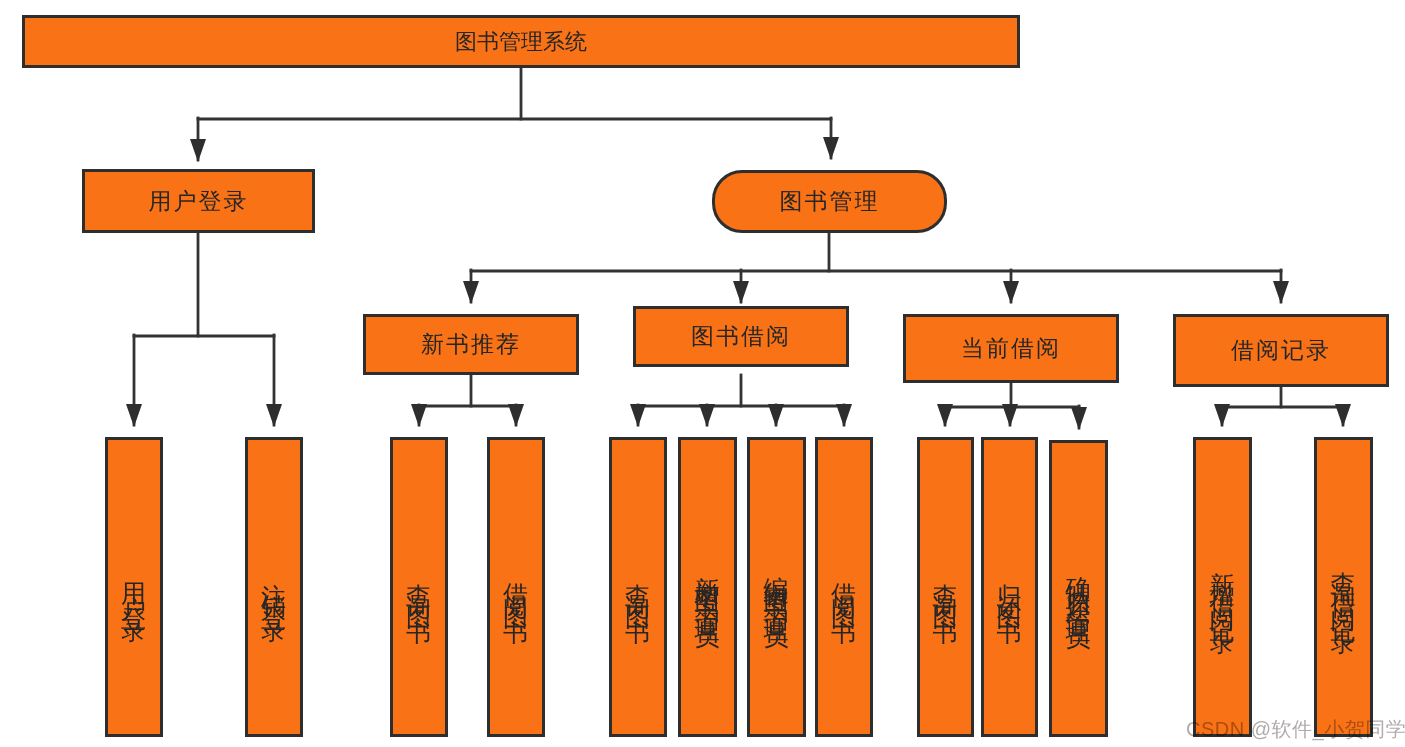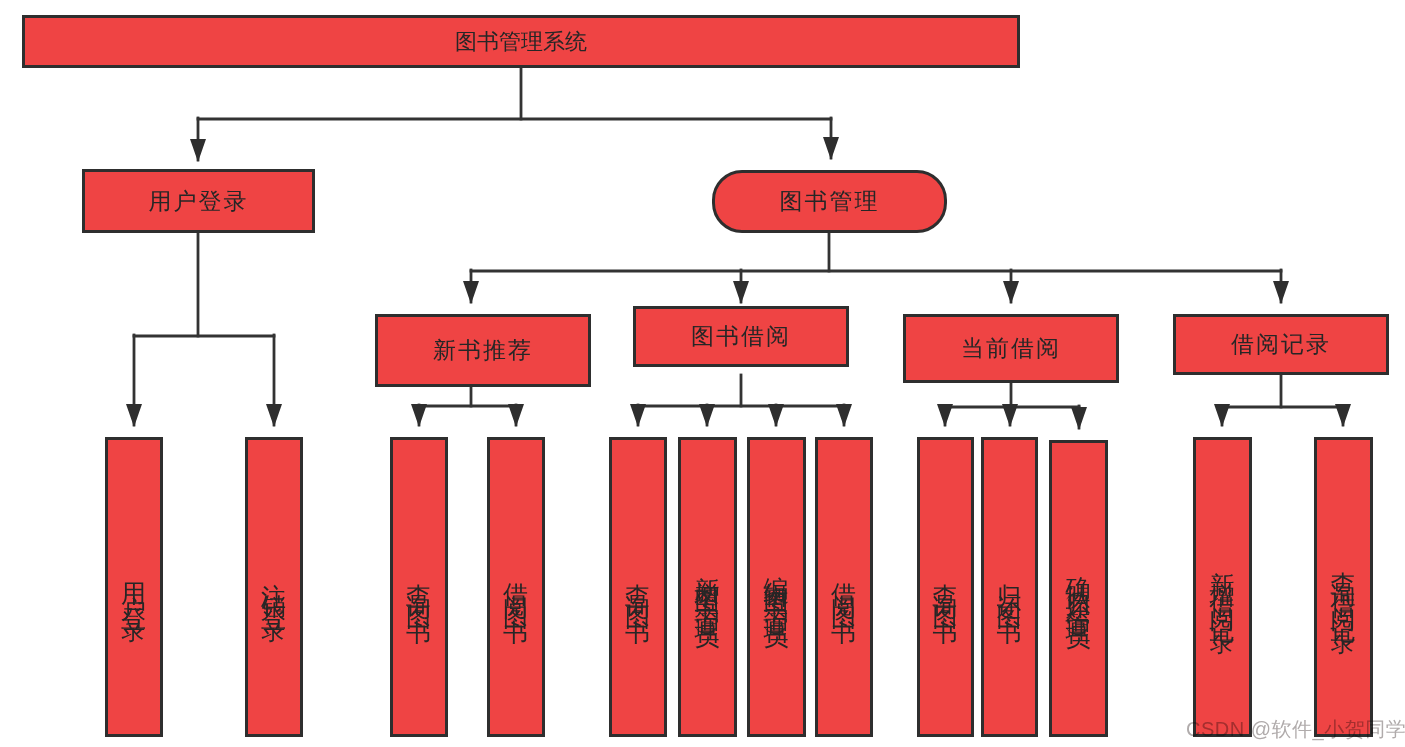--- a/index.html
+++ b/index.html
@@ -23,21 +23,21 @@
   }
   #connectors path.line {
     stroke: #333333;
     stroke-width: 2.8;
     fill: none;
     stroke-linecap: square;
   }
   .node {
     position: absolute;
     box-sizing: border-box;
-    background: #ef4444;
+    background: #f97316;
     border: 3px solid #2e2e2e;
     display: flex;
     align-items: center;
     justify-content: center;
     color: #262626;
     z-index: 2;
   }
   .node.h {
     font-size: 23px;
     letter-spacing: 2px;
@@ -146,30 +146,30 @@
     <span>图书管理系统</span>
   </div>
 
   <div class="node h" style="left:82px; top:169px; width:233px; height:64px;">
     <span>用户登录</span>
   </div>
   <div class="node h" style="left:712px; top:170px; width:235px; height:63px;border-radius:30px;">
     <span>图书管理</span>
   </div>
 
-  <div class="node h" style="left:363px; top:314px; width:216px; height:73px;margin-left:12px;">
+  <div class="node h" style="left:363px; top:314px; width:216px; height:61px;">
     <span>新书推荐</span>
   </div>
   <div class="node h" style="left:633px; top:306px; width:216px; height:61px;">
     <span>图书借阅</span>
   </div>
   <div class="node h" style="left:903px; top:314px; width:216px; height:69px;">
     <span>当前借阅</span>
   </div>
-  <div class="node h" style="left:1173px; top:314px; width:216px; height:61px;">
+  <div class="node h" style="left:1173px; top:314px; width:216px; height:73px;">
     <span>借阅记录</span>
   </div>
 
   <div class="node leaf" style="left:105px;">
     <span>用户登录</span>
   </div>
   <div class="node leaf" style="left:245px;">
     <span>注销登录</span>
   </div>
 

